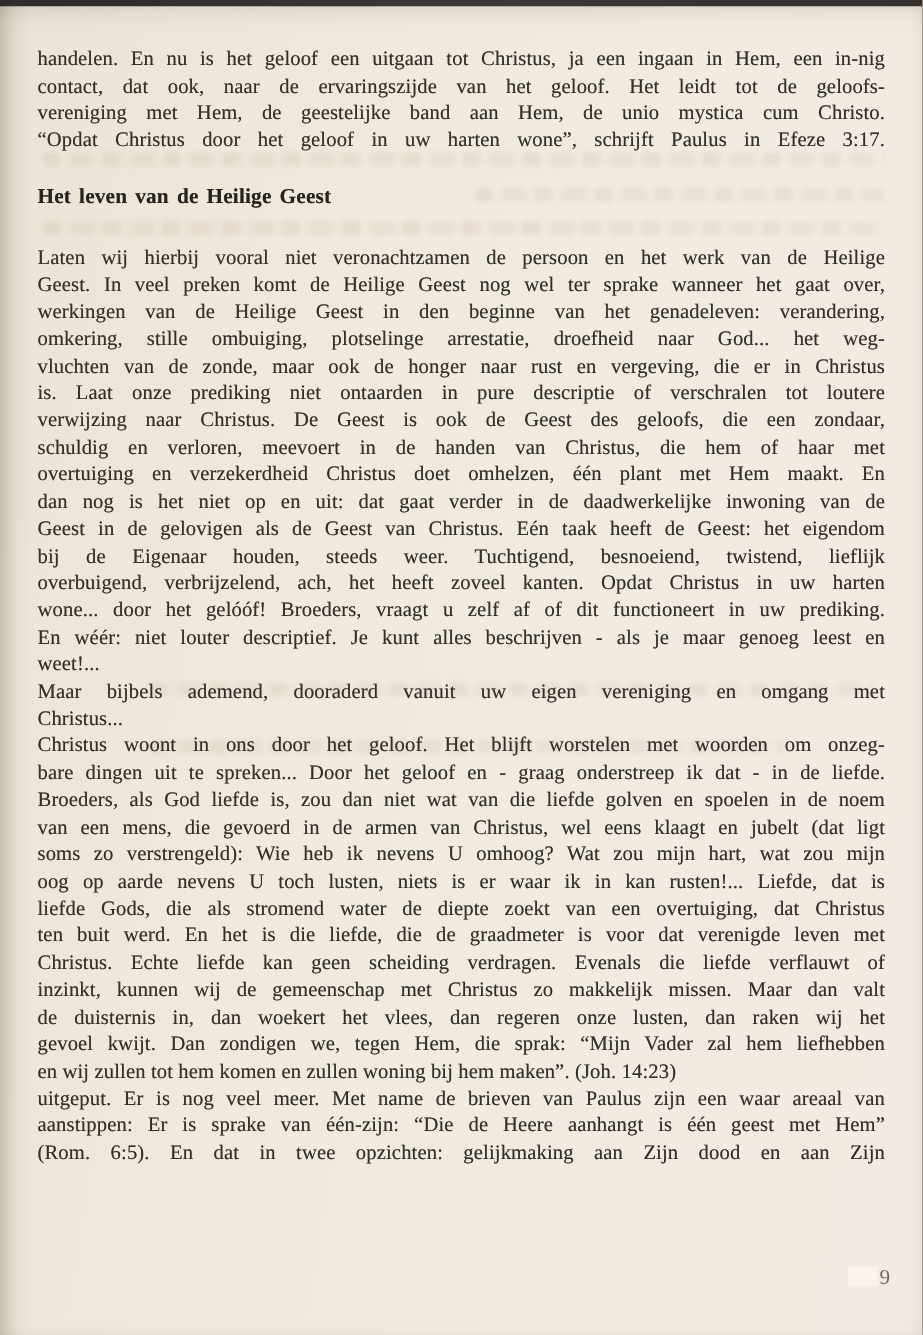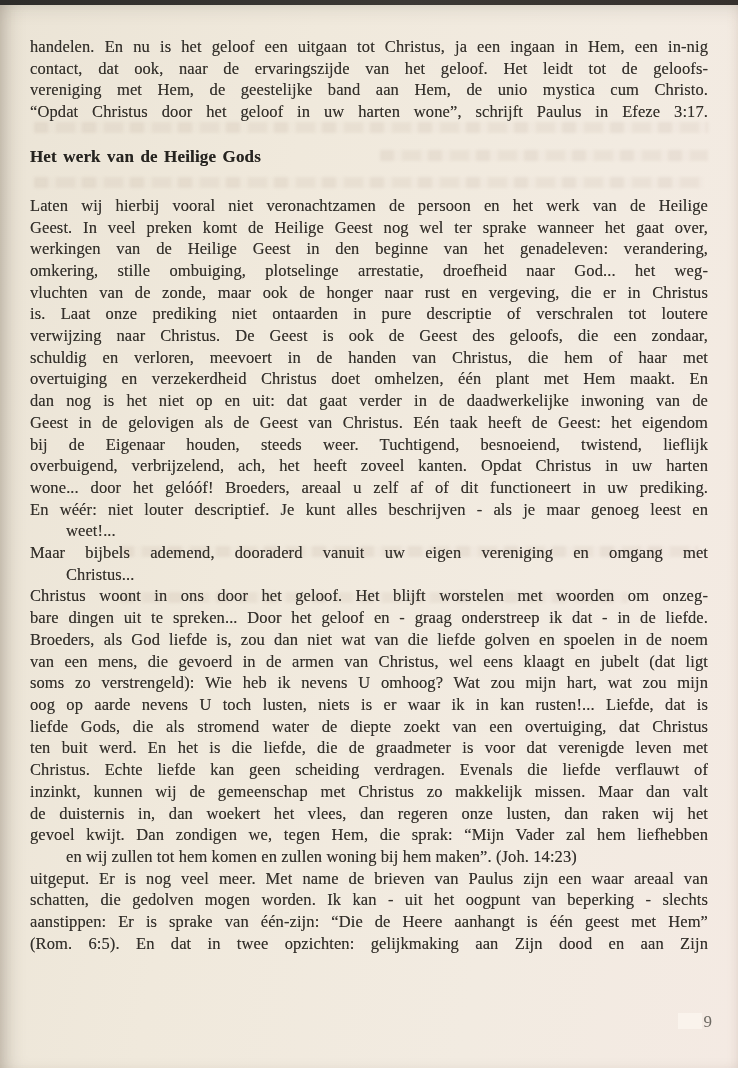--- a/index.html
+++ b/index.html
@@ -37,21 +37,20 @@
     letter-spacing: 0.1px;
     text-shadow: 0 0 0.5px rgba(52, 46, 40, 0.55);
   }
   .line {
     text-align: justify;
     text-align-last: justify;
     white-space: normal;
   }
   .line.last {
     text-align-last: left;
-    margin-left: 36px;
   }
   .section-heading {
     font-weight: bold;
     font-size: 17px;
     color: #262420;
     margin-top: 23px;
     margin-bottom: 27px;
     line-height: 22px;
     letter-spacing: 0.15px;
     word-spacing: 2px;
@@ -102,36 +101,36 @@
   <div class="bleed bleed-4"></div>
   <div class="bleed bleed-5"></div>
 
   <div class="text-column">
     <div>
         <div class="line">handelen. En nu is het geloof een uitgaan tot Christus, ja een ingaan in Hem, een in-nig</div>
         <div class="line">contact, dat ook, naar de ervaringszijde van het geloof. Het leidt tot de geloofs-</div>
         <div class="line">vereniging met Hem, de geestelijke band aan Hem, de unio mystica cum Christo.</div>
         <div class="line">“Opdat Christus door het geloof in uw harten wone”, schrijft Paulus in Efeze 3:17.</div>
       </div>
-    <div class="section-heading">Het werk van de Heilige Gods</div>
+    <div class="section-heading">Het leven van de Heilige Geest</div>
     <div>
         <div class="line">Laten wij hierbij vooral niet veronachtzamen de persoon en het werk van de Heilige</div>
         <div class="line">Geest. In veel preken komt de Heilige Geest nog wel ter sprake wanneer het gaat over,</div>
         <div class="line">werkingen van de Heilige Geest in den beginne van het genadeleven: verandering,</div>
         <div class="line">omkering, stille ombuiging, plotselinge arrestatie, droefheid naar God... het weg-</div>
         <div class="line">vluchten van de zonde, maar ook de honger naar rust en vergeving, die er in Christus</div>
         <div class="line">is. Laat onze prediking niet ontaarden in pure descriptie of verschralen tot loutere</div>
         <div class="line">verwijzing naar Christus. De Geest is ook de Geest des geloofs, die een zondaar,</div>
         <div class="line">schuldig en verloren, meevoert in de handen van Christus, die hem of haar met</div>
         <div class="line">overtuiging en verzekerdheid Christus doet omhelzen, één plant met Hem maakt. En</div>
         <div class="line">dan nog is het niet op en uit: dat gaat verder in de daadwerkelijke inwoning van de</div>
         <div class="line">Geest in de gelovigen als de Geest van Christus. Eén taak heeft de Geest: het eigendom</div>
         <div class="line">bij de Eigenaar houden, steeds weer. Tuchtigend, besnoeiend, twistend, lieflijk</div>
         <div class="line">overbuigend, verbrijzelend, ach, het heeft zoveel kanten. Opdat Christus in uw harten</div>
-        <div class="line">wone... door het gelóóf! Broeders, areaal u zelf af of dit functioneert in uw prediking.</div>
+        <div class="line">wone... door het gelóóf! Broeders, vraagt u zelf af of dit functioneert in uw prediking.</div>
         <div class="line">En wéér: niet louter descriptief. Je kunt alles beschrijven - als je maar genoeg leest en</div>
         <div class="line last">weet!...</div>
       </div>
     <div>
         <div class="line">Maar bijbels ademend, dooraderd vanuit uw eigen vereniging en omgang met</div>
         <div class="line last">Christus...</div>
       </div>
     <div>
         <div class="line">Christus woont in ons door het geloof. Het blijft worstelen met woorden om onzeg-</div>
         <div class="line">bare dingen uit te spreken... Door het geloof en - graag onderstreep ik dat - in de <b>liefde</b>.</div>
@@ -142,20 +141,19 @@
         <div class="line">liefde Gods, die als stromend water de diepte zoekt van een overtuiging, dat Christus</div>
         <div class="line">ten buit werd. En het is die liefde, die de graadmeter is voor dat verenigde leven met</div>
         <div class="line">Christus. Echte liefde kan geen scheiding verdragen. Evenals die liefde verflauwt of</div>
         <div class="line">inzinkt, kunnen wij de gemeenschap met Christus zo makkelijk missen. Maar dan valt</div>
         <div class="line">de duisternis in, dan woekert het vlees, dan regeren onze lusten, dan raken wij het</div>
         <div class="line">gevoel kwijt. Dan zondigen we, tegen Hem, die sprak: “Mijn Vader zal hem liefhebben</div>
         <div class="line last">en wij zullen tot hem komen en zullen woning bij hem maken”. (Joh. 14:23)</div>
       </div>
     <div>
         <div class="line">uitgeput. Er is nog veel meer. Met name de brieven van Paulus zijn een waar areaal van</div>
-        <div class="line">schatten, die gedolven mogen worden. Ik kan - uit het oogpunt van beperking - slechts</div>
         <div class="line">aanstippen: Er is sprake van <b>één-zijn:</b> “Die de Heere aanhangt is één geest met Hem”</div>
         <div class="line">(Rom. 6:5). En dat in twee opzichten: gelijkmaking aan Zijn dood en aan Zijn</div>
       </div>
   </div>
 
   <div class="page-number">9</div>
 </div>
 
 </body></html>

